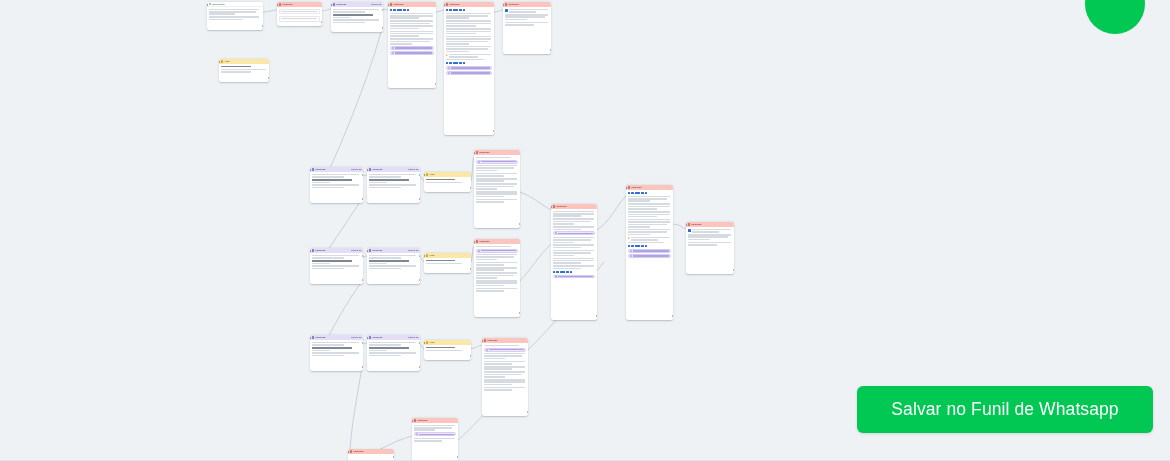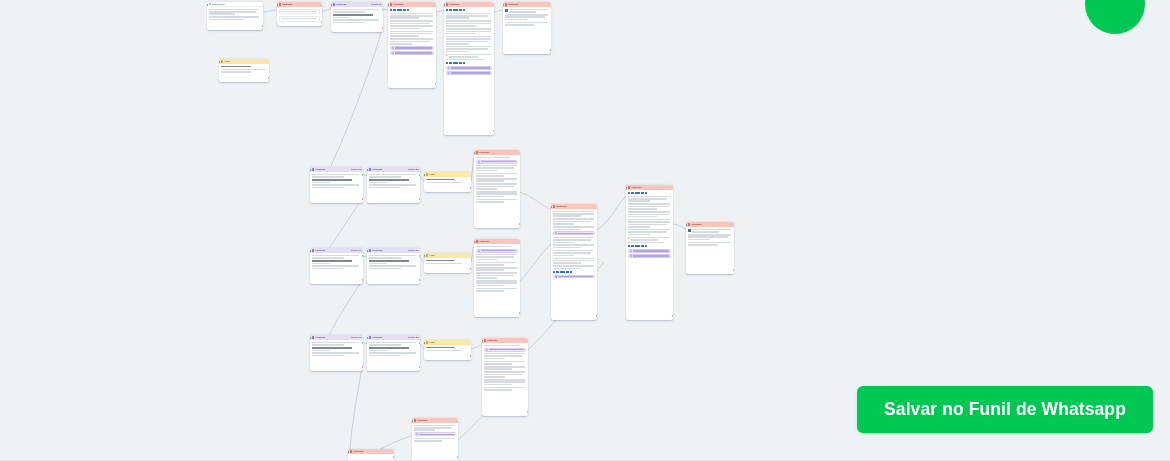--- a/index.html
+++ b/index.html
@@ -105,21 +105,21 @@
   .port.no  { border-color: #e0545a; }
   .port.pl  { border-color: #7f8791; }
 
   
   #cta {
     position: absolute;
     display: flex; align-items: center; justify-content: center;
     border: none; cursor: pointer;
     color: #ffffff;
     font-family: "Liberation Sans", sans-serif;
-    font-size: 17.5px; font-weight: 700; letter-spacing: .1px;
+    font-size: 17.5px; font-weight: 400; letter-spacing: .1px;
     border-radius: 6px;
     box-shadow: 0 1px 3px rgba(0,0,0,.13);
   }
   #fab {
     position: absolute;
     border-radius: 50%;
   }
   #bottom-rule {
     position: absolute; left: 0; right: 0; bottom: 0; height: 1px;
     background: #dfe4ea;

